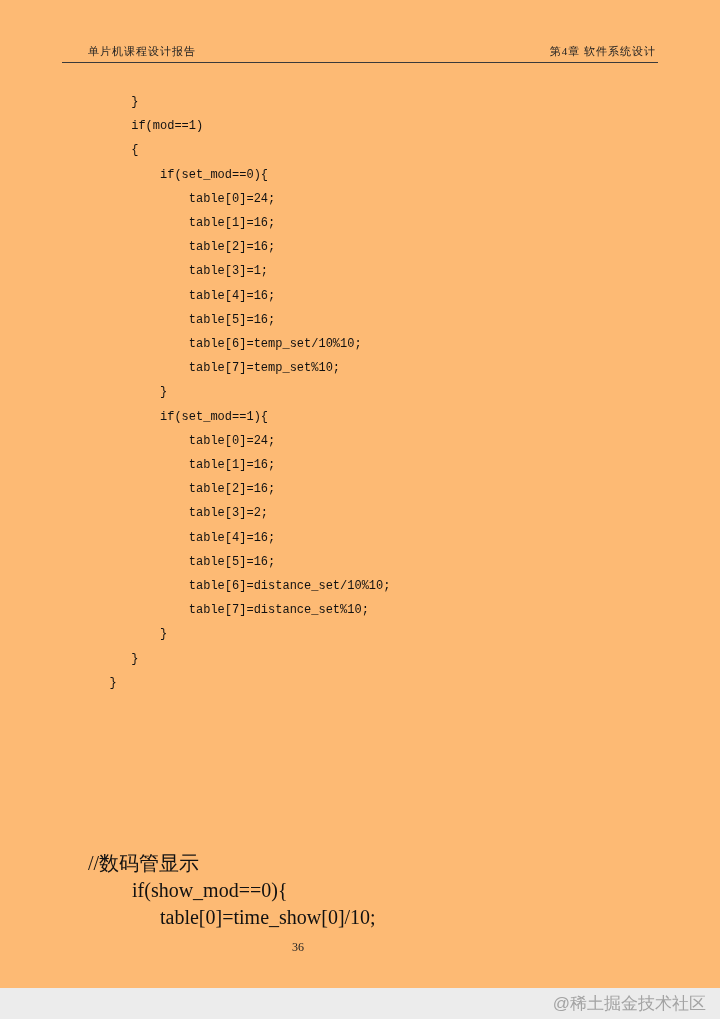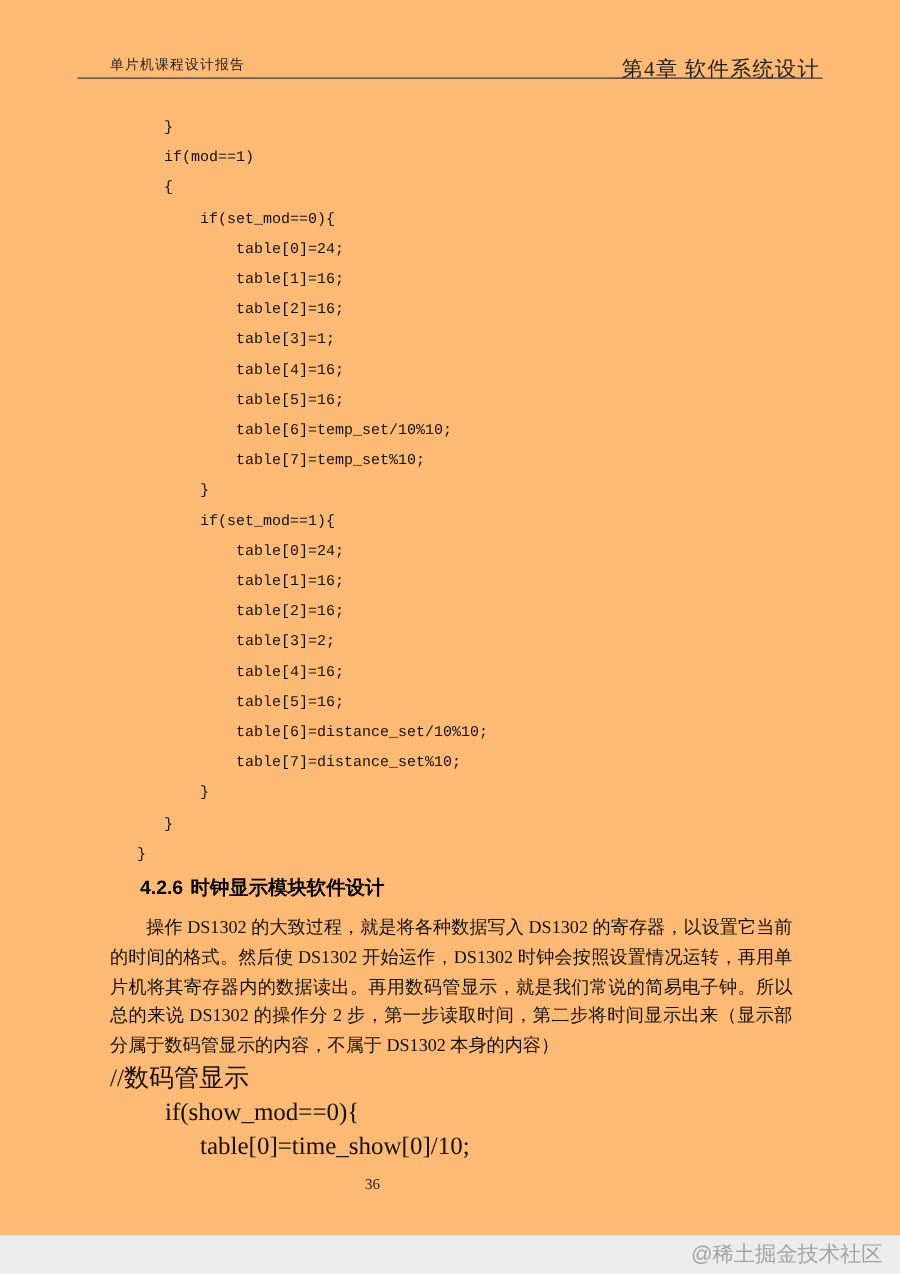--- a/index.html
+++ b/index.html
@@ -25,21 +25,21 @@
   .header-left {
     position: absolute;
     top: 44px; left: 88px;
     font-size: 11px;
     color: #222;
     letter-spacing: 1px;
   }
   .header-right {
     position: absolute;
     top: 44px; right: 64px;
-    font-size: 17px;
+    font-size: 11px;
     color: #222;
     letter-spacing: 1px;
   }
   .header-rule {
     position: absolute;
     top: 62px; left: 62px;
     width: 596px; height: 1px;
     background: #3a3a3a;
   }
   .code-top {
@@ -125,25 +125,21 @@
               table[2]=16;
               table[3]=2;
               table[4]=16;
               table[5]=16;
               table[6]=distance_set/10%10;
               table[7]=distance_set%10;
           }
       }
    }</div>
 
-  <div class="section-heading">
-    <span class="sec-num">4.2.6</span><span>时钟显示模块软件设计</span>
-  </div>
 
-  <div class="paragraph">操作 DS1302 的大致过程，就是将各种数据写入 DS1302 的寄存器，以设置它当前的时间的格式。然后使 DS1302 开始运作，DS1302 时钟会按照设置情况运转，再用单片机将其寄存器内的数据读出。再用数码管显示，就是我们常说的简易电子钟。所以总的来说 DS1302 的操作分 2 步，第一步读取时间，第二步将时间显示出来（显示部分属于数码管显示的内容，不属于 DS1302 本身的内容）</div>
 
   <div class="code-bottom">
     <div class="line">//数码管显示</div>
     <div class="line cb-indent-1">if(show_mod==0){</div>
     <div class="line cb-indent-2">table[0]=time_show[0]/10;</div>
   </div>
 
   <div class="page-number">36</div>
 
 </div>

